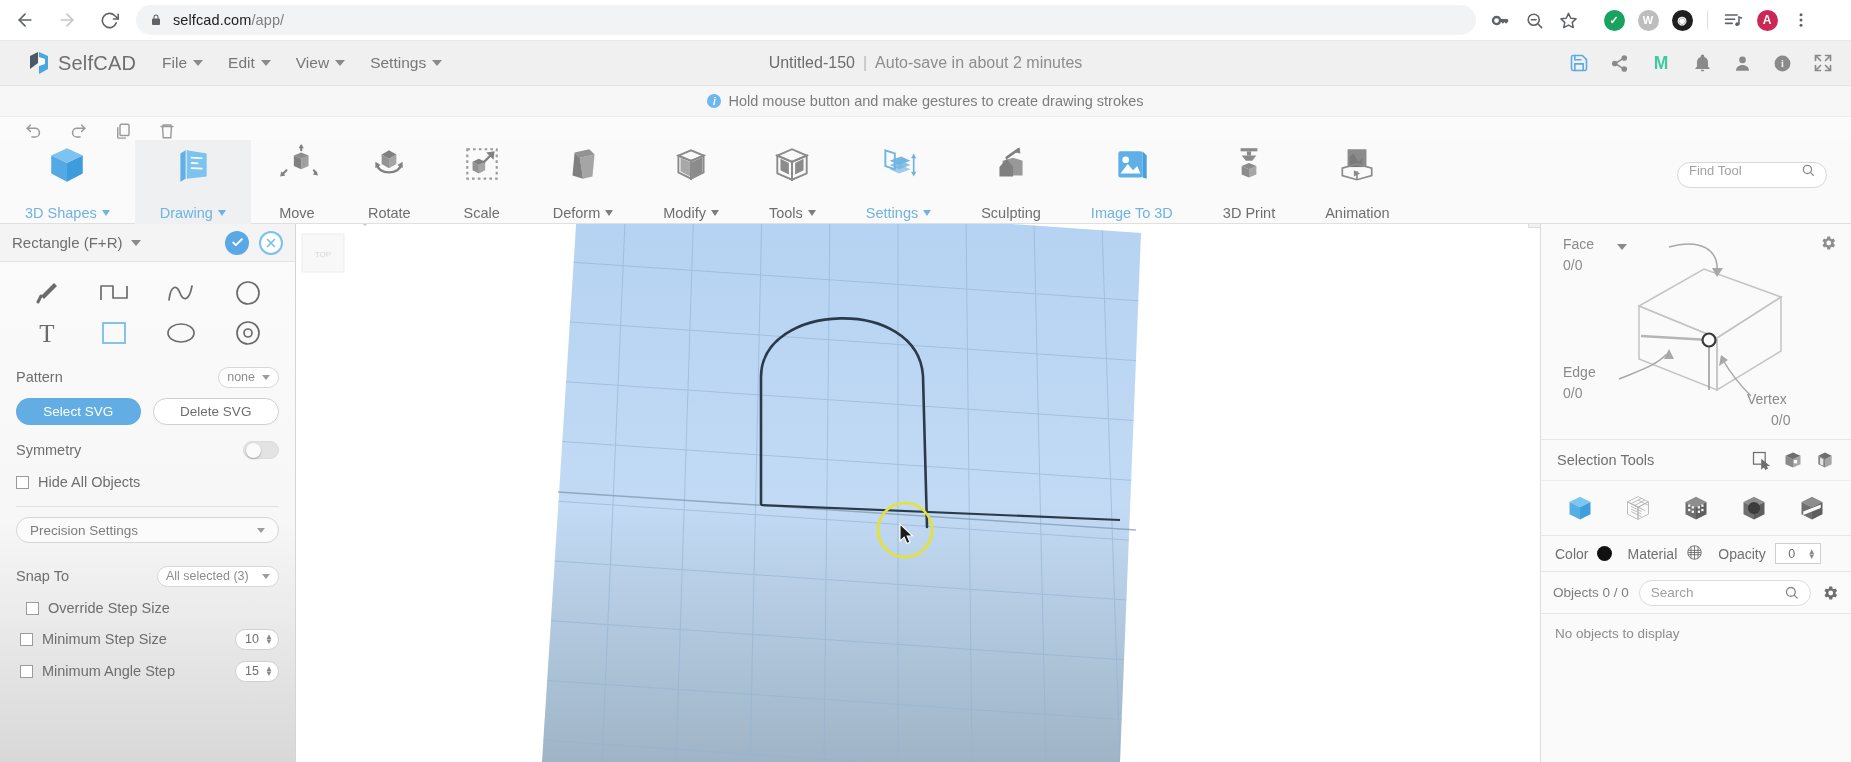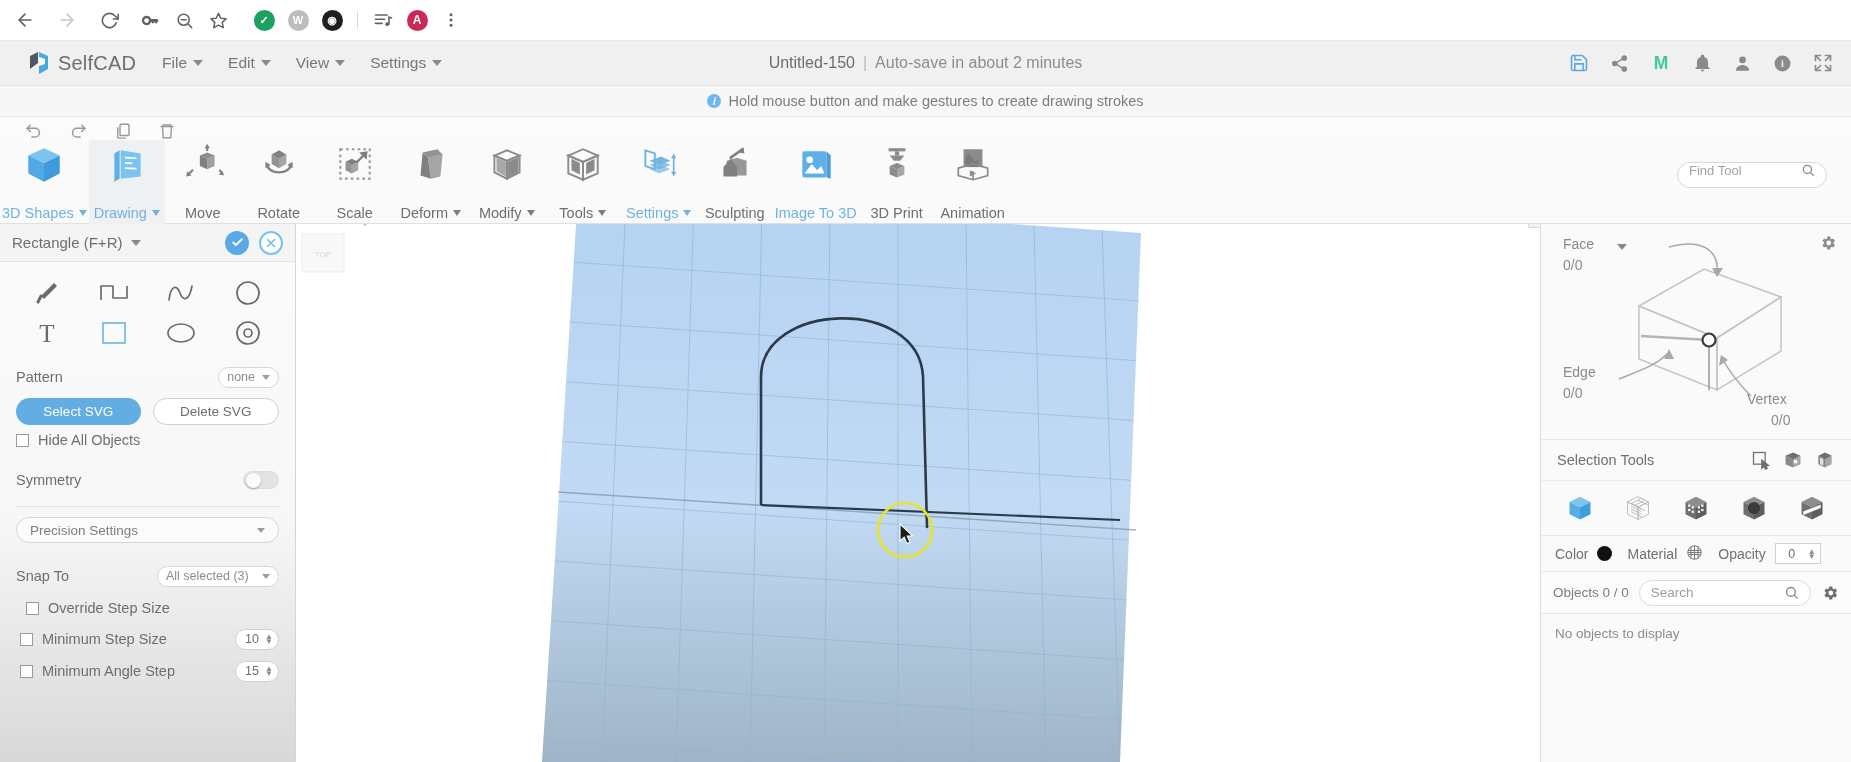--- a/index.html
+++ b/index.html
@@ -96,21 +96,21 @@
   .trow-icon { color: #9a9a9a; display: flex; align-items: center; }
 
   
   .ribbon {
     position: absolute; top: 140px; left: 0; width: 1851px; height: 84px;
     background: #fafafa; border-bottom: 1px solid #e0e0e0;
     display: flex; align-items: flex-start;
   }
   .rib-item {
     height: 84px; display: flex; flex-direction: column; align-items: center;
-    justify-content: center; padding: 0 2px; min-width: 76px; gap: 18px;
+    justify-content: center; padding: 0 25px; min-width: 76px; gap: 18px;
   }
   .rib-item.active { background: #eef0f2; }
   .rib-glyph { height: 44px; display: flex; align-items: center; justify-content: center; }
   .rib-label { font-size: 14.5px; color: #6e6e6e; display: flex; align-items: center; gap: 5px; white-space: nowrap; }
   .rib-label.blue { color: #6fb3e0; }
   .caret-sm { width:0;height:0;border-left:4.5px solid transparent;border-right:4.5px solid transparent;border-top:6px solid #7d7d7d; }
   .caret-sm.blue { border-top-color: #6fb3e0; }
   .find-tool {
     position: absolute; right: 24px; top: 22px;
     width: 150px; height: 26px; border: 1px solid #d8d8d8; border-radius: 14px;
@@ -250,20 +250,28 @@
       <svg width="20" height="20" viewBox="0 0 24 24" fill="none" stroke="currentColor" stroke-width="2" stroke-linecap="round" stroke-linejoin="round">
           <line x1="5" y1="12" x2="19" y2="12"></line>
           <polyline points="12 5 19 12 12 19"></polyline>
         </svg>
     </div>
     <div class="nav-btn">
       <svg width="19" height="19" viewBox="0 0 24 24" fill="none" stroke="currentColor" stroke-width="2" stroke-linecap="round" stroke-linejoin="round">
           <polyline points="23 4 23 10 17 10"></polyline>
           <path d="M20.49 15a9 9 0 1 1-2.12-9.36L23 10"></path>
         </svg>
+    </div>
+    <div class="omnibox">
+      <span class="lock-icon">
+        <svg width="12" height="14" viewBox="0 0 24 24" fill="currentColor">
+            <path d="M12 1a5 5 0 0 0-5 5v3H6a2 2 0 0 0-2 2v9a2 2 0 0 0 2 2h12a2 2 0 0 0 2-2v-9a2 2 0 0 0-2-2h-1V6a5 5 0 0 0-5-5zm0 2a3 3 0 0 1 3 3v3H9V6a3 3 0 0 1 3-3z"></path>
+          </svg>
+      </span>
+      <span class="url-text"><span>selfcad.com</span><span class="path">/app/</span></span>
     </div>
     <div class="browser-actions">
       <div class="bicon">
         <svg width="19" height="19" viewBox="0 0 24 24" fill="currentColor">
             <path d="M21 10h-8.35A5.99 5.99 0 0 0 7 6a6 6 0 0 0 0 12 5.99 5.99 0 0 0 5.65-4H13l2 2 2-2 2 2 3-3.05L21 10zM7 15a3 3 0 1 1 0-6 3 3 0 0 1 0 6z"></path>
           </svg>
       </div>
       <div class="bicon">
         <svg width="19" height="19" viewBox="0 0 24 24" fill="none" stroke="currentColor" stroke-width="2">
             <circle cx="11" cy="11" r="7"></circle>
@@ -724,30 +732,30 @@
         <span>none</span>
         <i class="caret" style="border-top-color:#9d9d9d;border-left-width:4px;border-right-width:4px;border-top-width:5px;"></i>
       </div>
     </div>
 
     <div class="btn-row">
       <div class="btn btn-primary">Select SVG</div>
       <div class="btn btn-outline">Delete SVG</div>
     </div>
 
-    <div class="lp-row" style="gap:9px;height:30px;">
-      <span class="chk"></span>
-      <span class="row-label">Hide All Objects</span>
-    </div>
-
     <div class="lp-row" style="margin-top:8px;">
       <span class="row-label">Symmetry</span>
       <div class="toggle-sw" style="margin-left:auto;">
         <div class="toggle-knob"></div>
       </div>
+    </div>
+
+    <div class="lp-row" style="gap:9px;height:30px;">
+      <span class="chk"></span>
+      <span class="row-label">Hide All Objects</span>
     </div>
 
     <div class="divider"></div>
 
 
     <div class="wide-select">
       <span>Precision Settings</span>
       <i class="caret" style="border-top-color:#9d9d9d;border-left-width:4px;border-right-width:4px;border-top-width:5px;"></i>
     </div>
 

